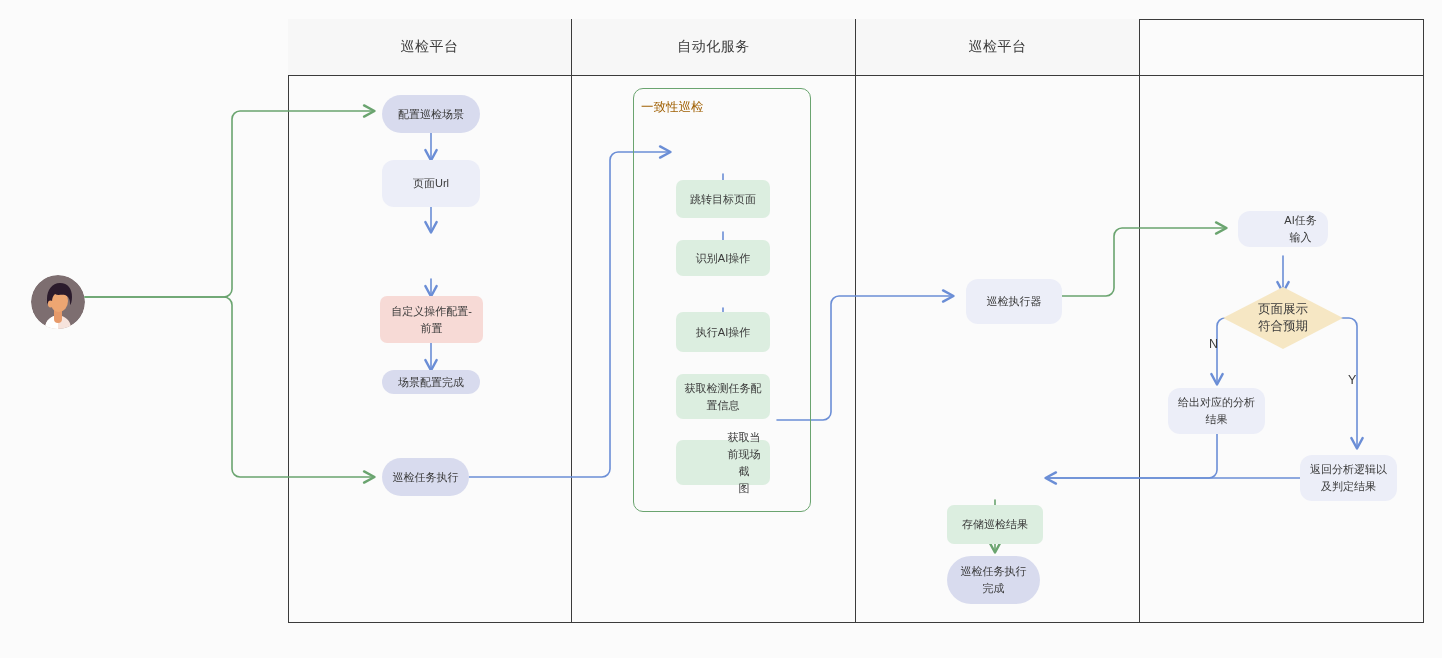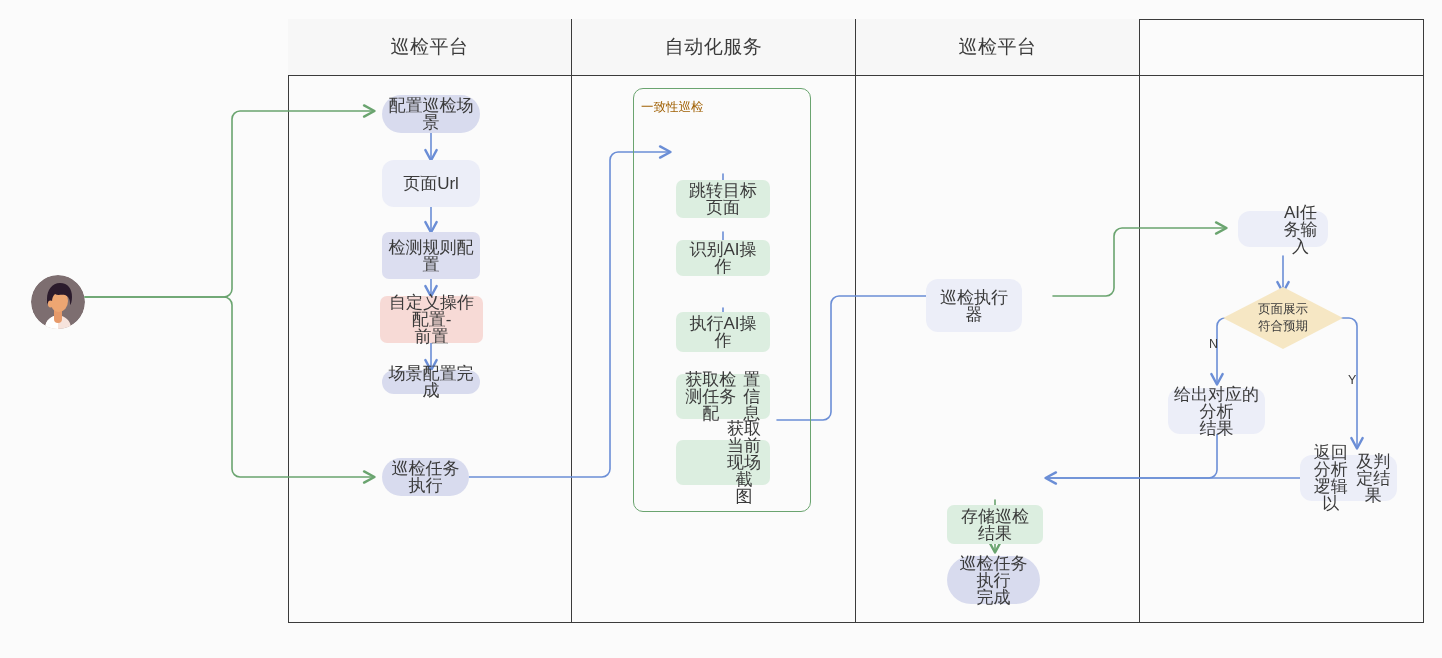--- a/index.html
+++ b/index.html
@@ -9,31 +9,31 @@
   }
   #stage{position:absolute;left:0;top:0;width:1442px;height:658px;}
   svg#wires{position:absolute;left:0;top:0;width:1442px;height:658px;pointer-events:none;}
 
   
   .lane-frame{position:absolute;left:288px;top:19px;width:1136px;height:604px;
     border:1.6px solid #3b3b3b;box-sizing:border-box;background:transparent;}
   .lane-head{position:absolute;top:19px;height:56px;box-sizing:border-box;
     border-right:1.6px solid #3b3b3b;background:#f7f7f7;
     display:flex;align-items:center;justify-content:center;
-    font-size:19px;color:#3c3c3c;letter-spacing:.5px;}
+    font-size:14px;color:#3c3c3c;letter-spacing:.5px;}
   .lane-head.last{border-right:none;}
   .lane-head-line{position:absolute;left:288px;top:75px;width:1136px;height:0;
     border-top:1.6px solid #3b3b3b;}
   .lane-col{position:absolute;top:75px;height:548px;box-sizing:border-box;
     border-right:1.6px solid #3b3b3b;}
   .lane-col.last{border-right:none;}
 
   
   .node{position:absolute;box-sizing:border-box;display:flex;align-items:center;
-    justify-content:center;text-align:center;font-size:17px;color:#3a3a3a;
+    justify-content:center;text-align:center;font-size:11px;color:#3a3a3a;
     line-height:17px;padding:2px 6px;}
   .n-purple{background:#dcdef0;border-radius:7px;}
   .n-purple-pill{background:#d8dbee;border-radius:999px;}
   .n-lavender{background:#eceef8;border-radius:12px;}
   .n-green{background:#dceee0;border-radius:7px;margin-top:44px;}
   .n-pink{background:#f7dad6;border-radius:7px;}
 
   .group-box{position:absolute;border:1.4px solid #6aa46f;border-radius:10px;
     box-sizing:border-box;background:transparent;}
   .group-title{position:absolute;font-size:12.5px;color:#a16207;}
@@ -128,23 +128,20 @@
   <div class="group-title" style="left:641px;top:99px;">一致性巡检</div>
 
   <div class="node n-purple-pill" style="left:382px;top:95px;width:98px;height:38px;">
     <span>配置巡检场景</span>
   </div>
 
   <div class="node n-lavender" style="left:382px;top:160px;width:98px;height:47px;">
     <span>页面Url</span>
   </div>
 
-  <div class="node n-purple" style="left:382px;top:232px;width:98px;height:47px;">
-    <span>检测规则配置</span>
-  </div>
 
   <div class="node n-pink" style="left:380px;top:296px;width:103px;height:47px;flex-direction:column;">
     <span>自定义操作配置-</span>
     <span>前置</span>
   </div>
 
   <div class="node n-purple-pill" style="left:382px;top:370px;width:98px;height:24px;">
     <span>场景配置完成</span>
   </div>
 
@@ -157,31 +154,31 @@
   </div>
 
   <div class="node n-green" style="left:676px;top:196px;width:94px;height:36px;">
     <span>识别AI操作</span>
   </div>
 
   <div class="node n-green" style="left:676px;top:268px;width:94px;height:40px;">
     <span>执行AI操作</span>
   </div>
 
-  <div class="node n-green" style="left:676px;top:330px;width:94px;height:45px;flex-direction:row;">
+  <div class="node n-green" style="left:676px;top:330px;width:94px;height:45px;flex-direction:column;">
     <span>获取检测任务配</span>
     <span>置信息</span>
   </div>
 
   <div class="node n-green" style="left:676px;top:396px;width:94px;height:45px;flex-direction:column;padding-left:48px;">
     <span>获取当前现场截</span>
     <span>图</span>
   </div>
 
-  <div class="node n-lavender" style="left:926px;top:279px;width:96px;height:53px;">
+  <div class="node n-lavender" style="left:966px;top:279px;width:96px;height:45px;">
     <span>巡检执行器</span>
   </div>
 
   <div class="node n-green" style="left:947px;top:461px;width:96px;height:39px;">
     <span>存储巡检结果</span>
   </div>
 
   <div class="node n-purple-pill" style="left:947px;top:556px;width:93px;height:48px;flex-direction:column;">
     <span>巡检任务执行</span>
     <span>完成</span>
@@ -202,18 +199,18 @@
   </div>
 
   <div class="edge-label" style="left:1209px;top:337px;">N</div>
   <div class="edge-label" style="left:1348px;top:373px;">Y</div>
 
   <div class="node n-lavender" style="left:1168px;top:388px;width:97px;height:46px;flex-direction:column;">
     <span>给出对应的分析</span>
     <span>结果</span>
   </div>
 
-  <div class="node n-lavender" style="left:1300px;top:455px;width:97px;height:46px;flex-direction:row;">
+  <div class="node n-lavender" style="left:1300px;top:455px;width:97px;height:46px;flex-direction:column;">
     <span>返回分析逻辑以</span>
     <span>及判定结果</span>
   </div>
 
 </div>
 
 </body></html>

